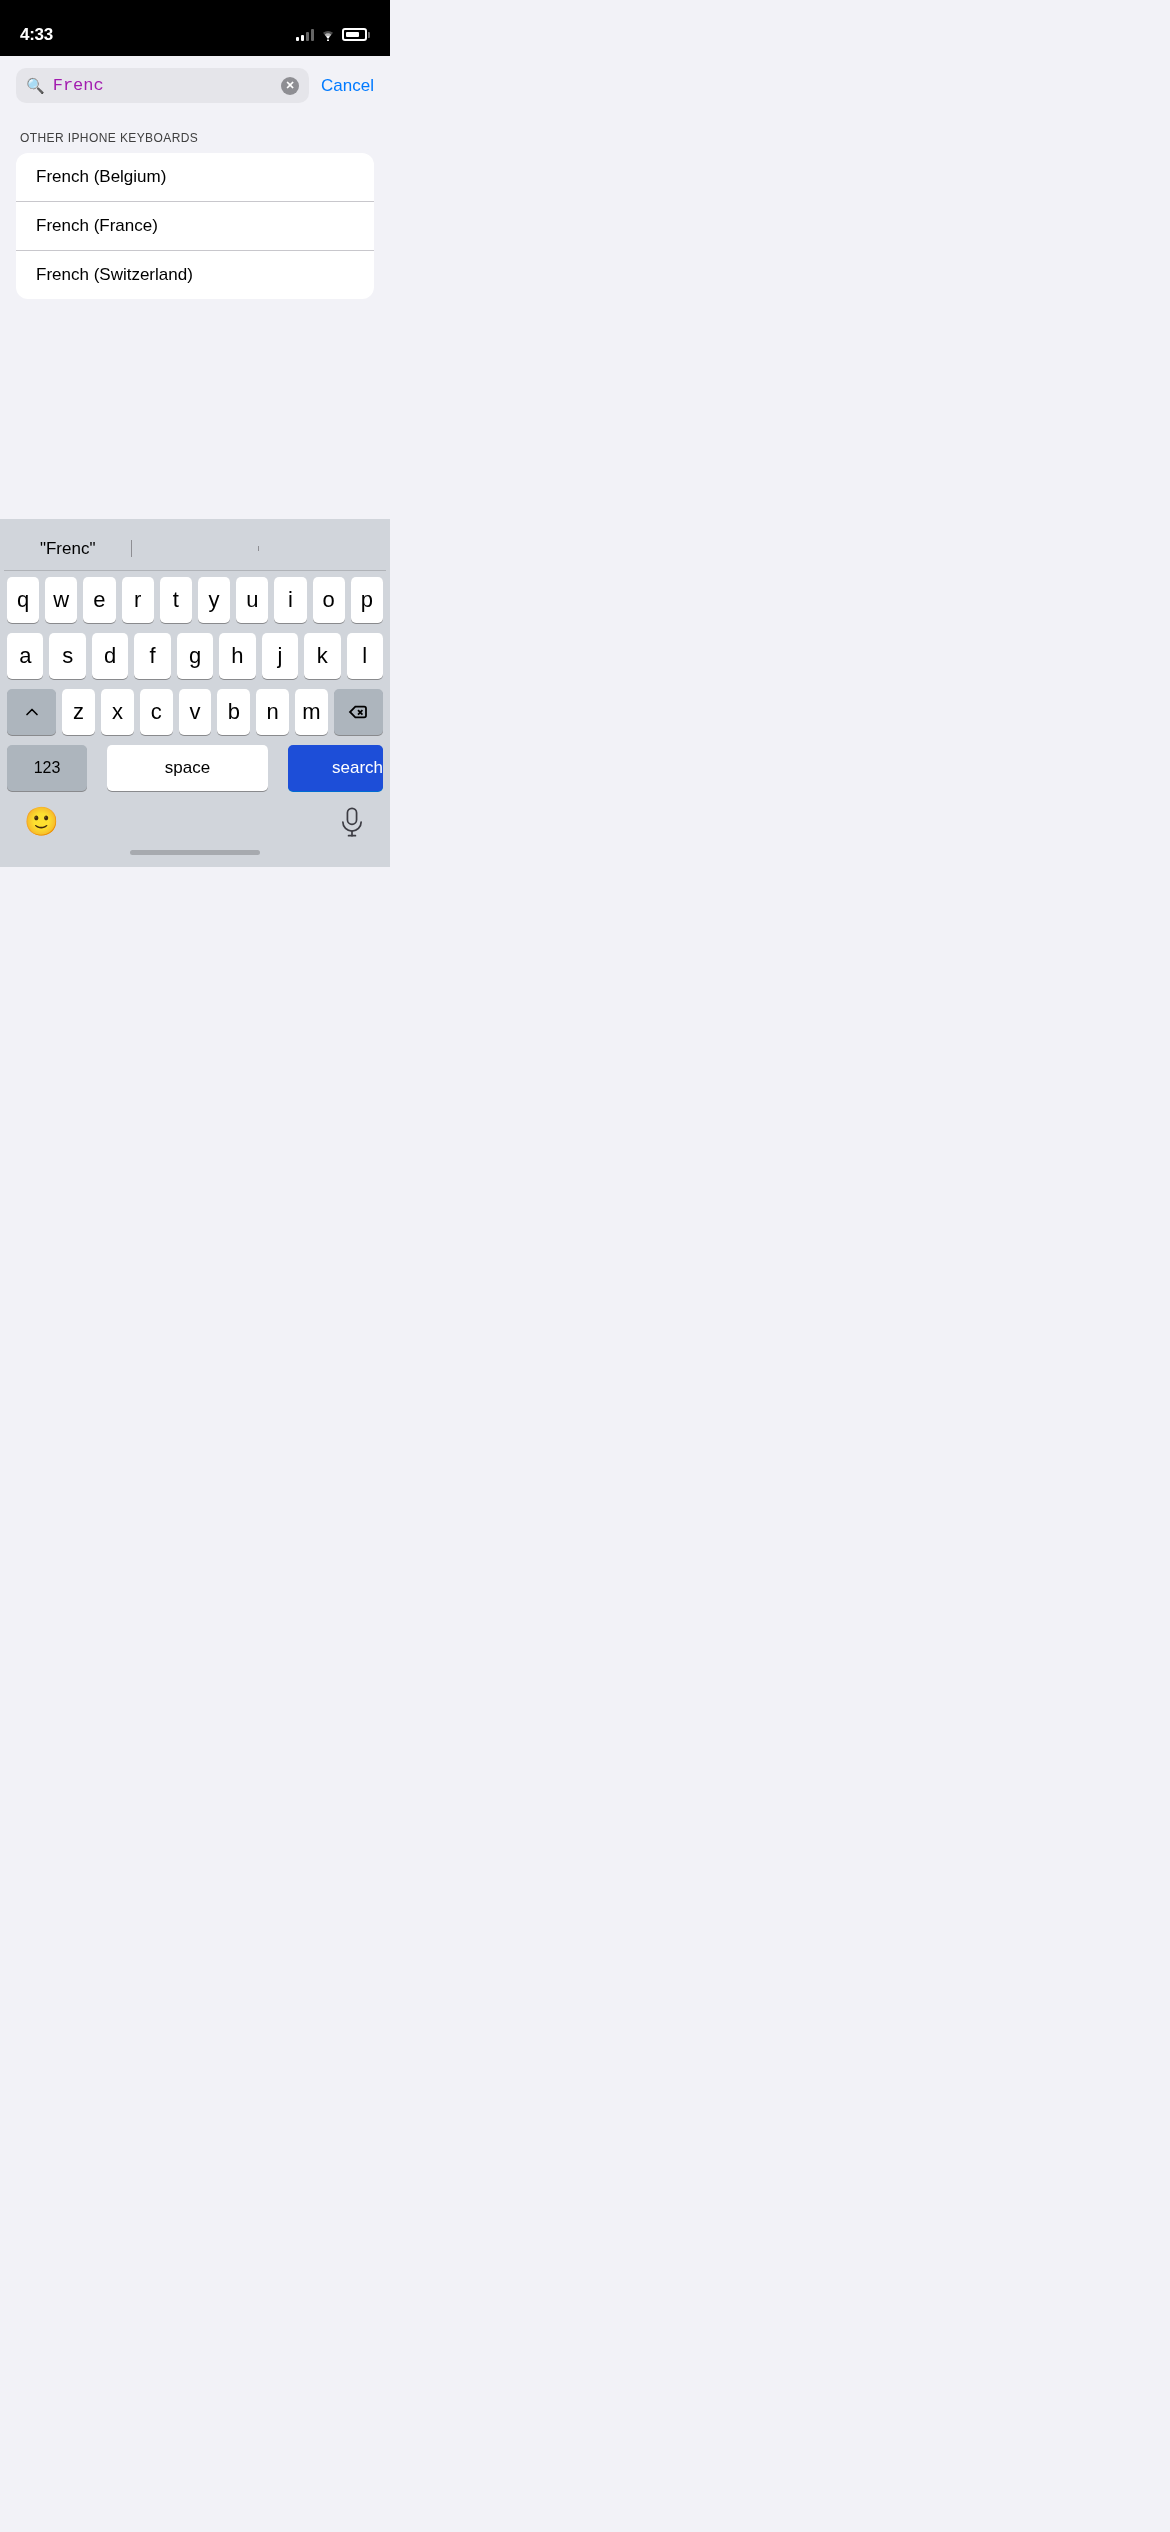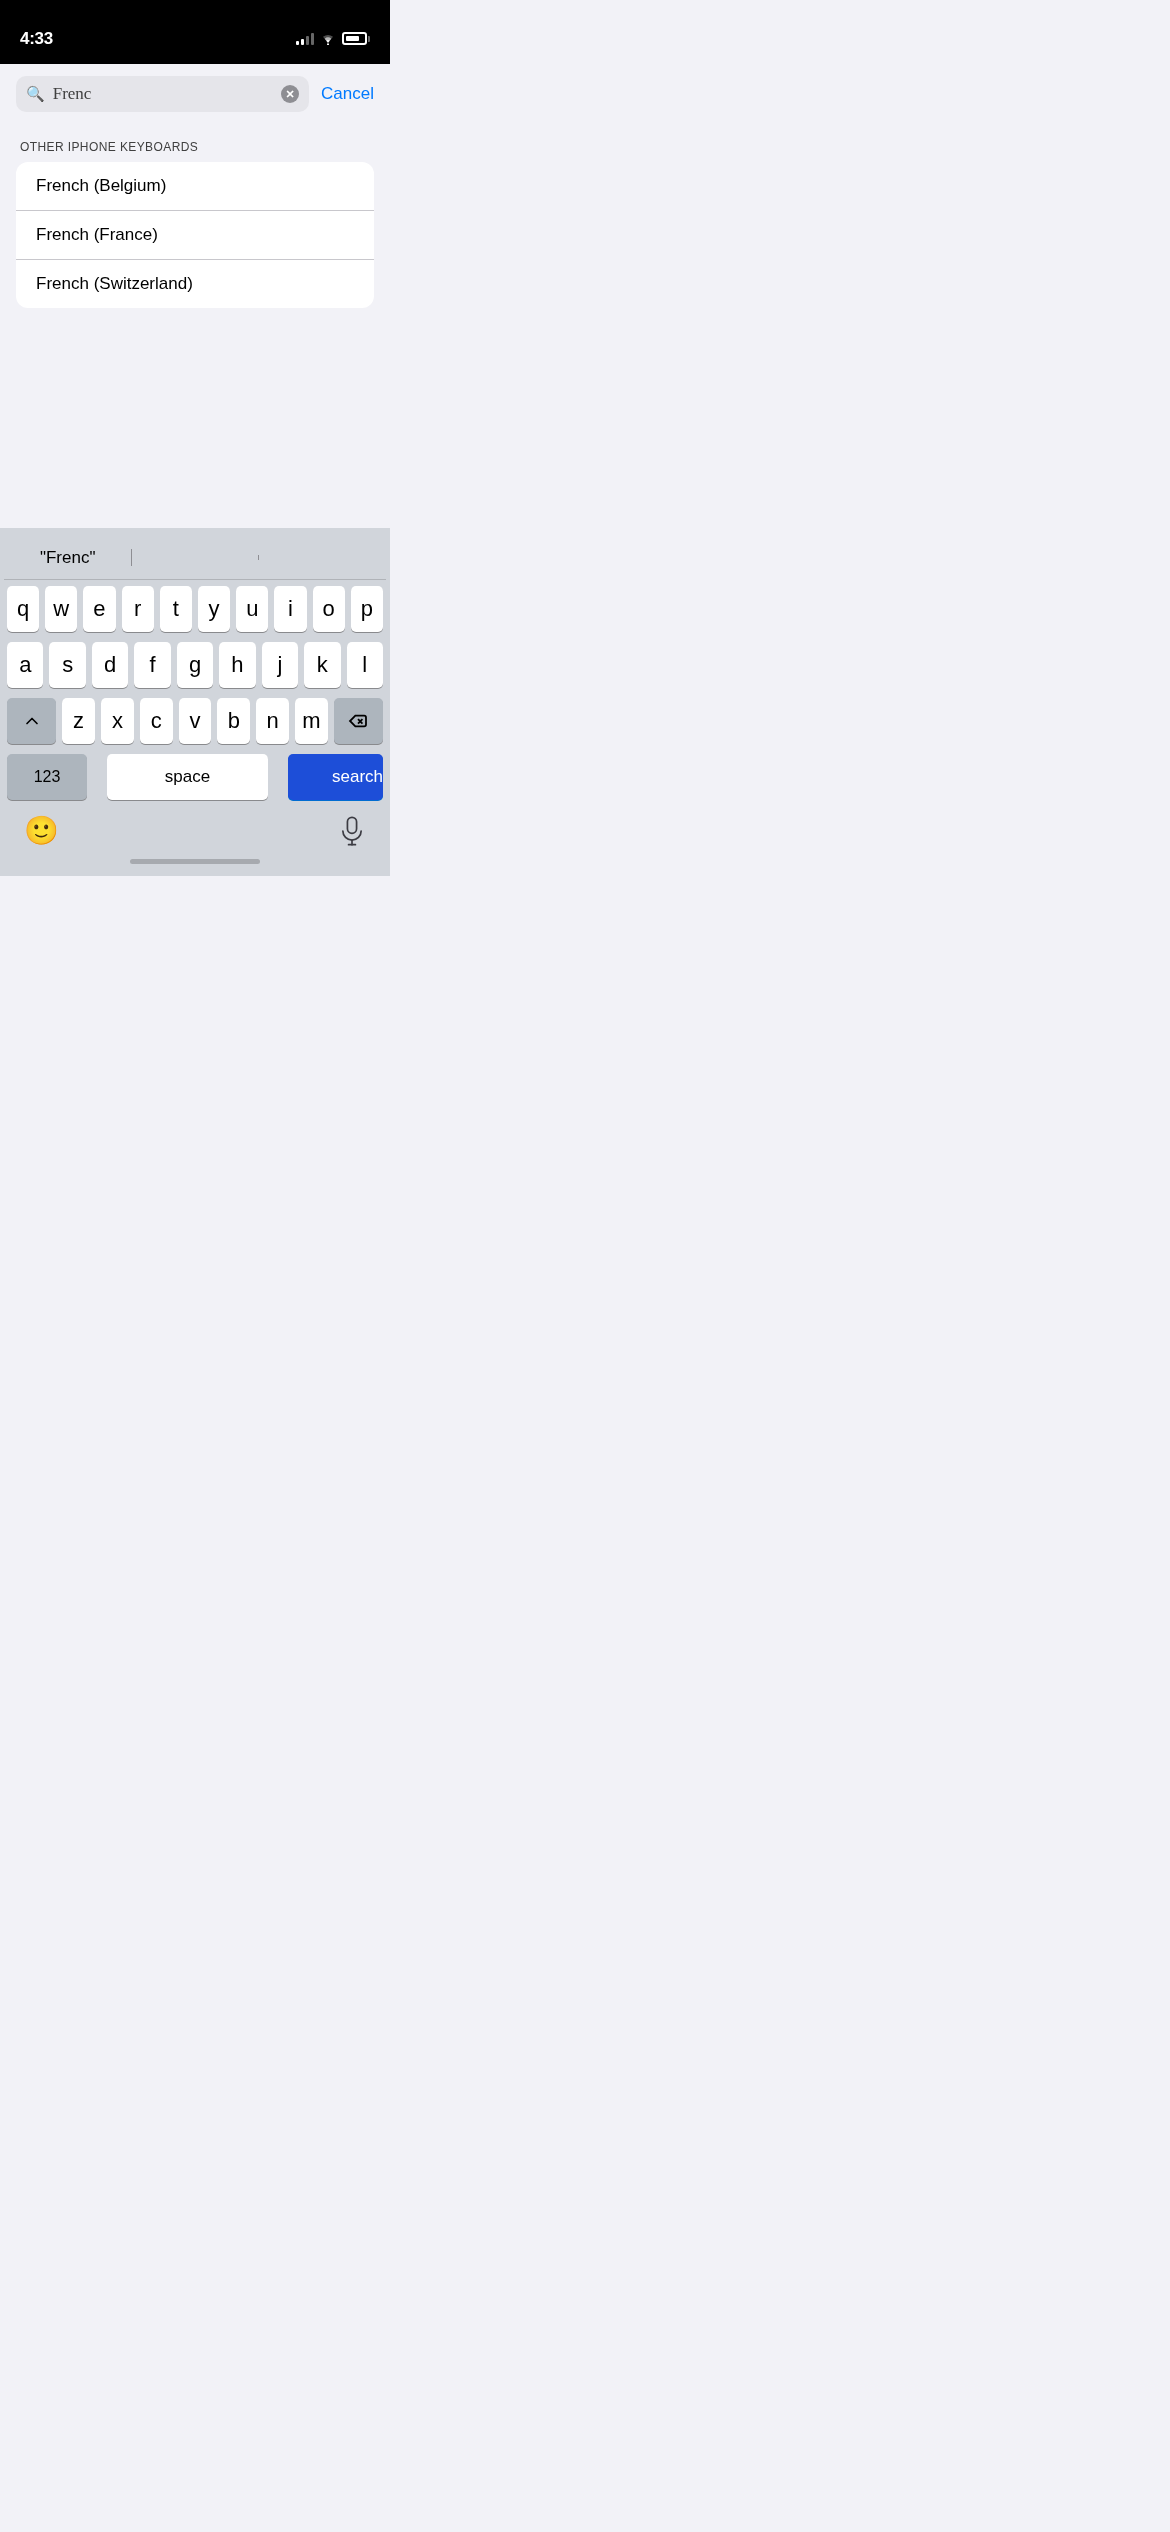--- a/index.html
+++ b/index.html
@@ -15,21 +15,21 @@
     }
 
     
     .status-bar {
       background: #000;
       color: #fff;
       display: flex;
       justify-content: space-between;
       align-items: center;
       padding: 14px 20px 1px;
-      height: 64px;
+      height: 56px;
     }
     .status-time {
       font-size: 17px;
       font-weight: 600;
       letter-spacing: -0.3px;
     }
     .status-icons {
       display: flex;
       align-items: center;
       gap: 6px;
@@ -96,23 +96,23 @@
     .search-icon-wrap {
       color: #8e8e93;
       font-size: 15px;
     }
     .search-input-field {
       flex: 1;
       background: transparent;
       border: none;
       outline: none;
       font-size: 17px;
-      color: #404040;
+      color: #a21caf;
       caret-color: #007aff;
-      font-family: Liberation Serif, serif;
+      font-family: Liberation Mono, monospace;
     }
     .search-clear {
       width: 18px;
       height: 18px;
       background: #8e8e93;
       border-radius: 50%;
       display: flex;
       align-items: center;
       justify-content: center;
       color: #fff;

